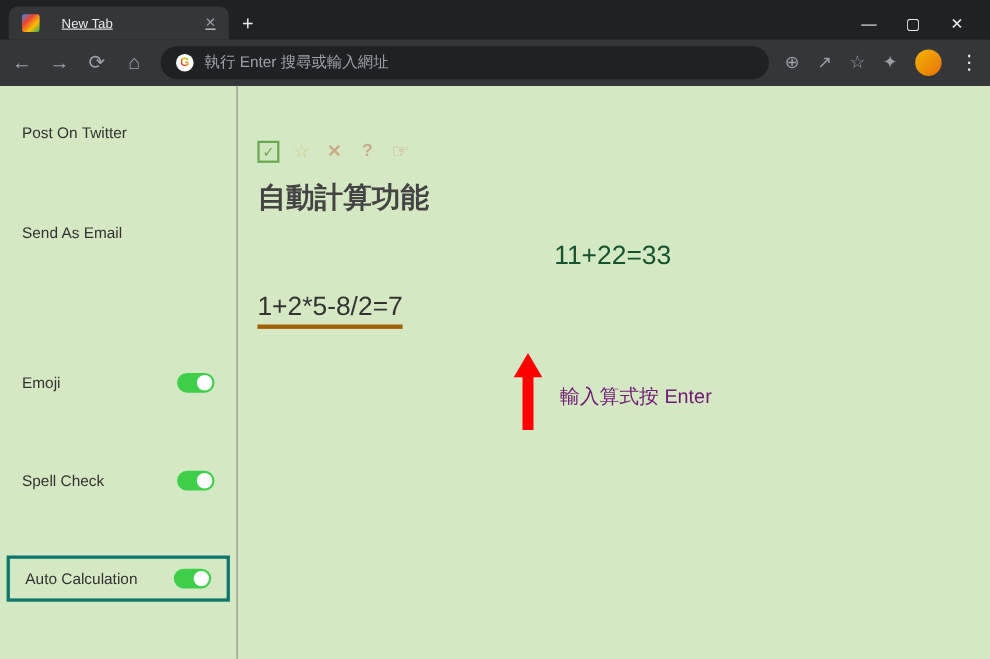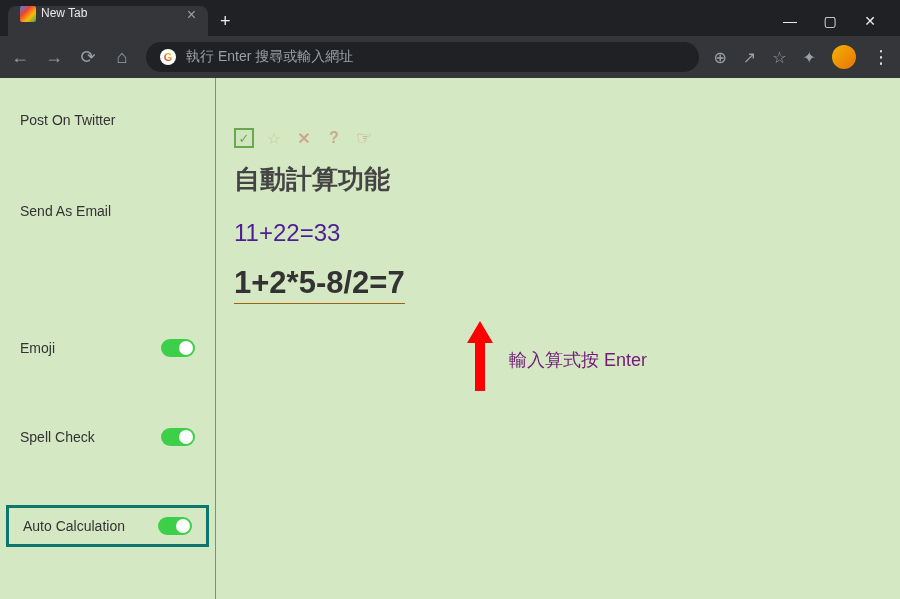--- a/index.html
+++ b/index.html
@@ -5,22 +5,22 @@
     * { margin: 0; padding: 0; box-sizing: border-box; }
     body {
       font-family: -apple-system, BlinkMacSystemFont, "Segoe UI", Arial, sans-serif;
       width: 900px; height: 599px; overflow: hidden;
       background: #d5e8c4;
     }
     .browser-chrome { background: #202124; }
     .tab-bar { height: 36px; display: flex; align-items: center; padding: 6px 0 0 8px; }
     .tab {
       background: #35363a; height: 30px; border-radius: 8px 8px 0 0;
-      display: flex; padding: 0 12px; color: #e8eaed;
-      font-size: 12px; min-width: 200px; gap: 5px;
+      display: flex; align-items: center; padding: 0 12px; color: #e8eaed;
+      font-size: 12px; min-width: 200px; gap: 20px; text-decoration: underline;
     }
     .tab-icon { width: 16px; height: 16px; background: linear-gradient(135deg, #4285f4, #ea4335, #fbbc05, #34a853); border-radius: 2px; }
     .tab-close { margin-left: auto; color: #9aa0a6; font-size: 16px; cursor: pointer; }
     .new-tab { color: #e8eaed; font-size: 18px; padding: 0 12px; cursor: pointer; }
     .window-controls { margin-left: auto; display: flex; gap: 20px; padding-right: 20px; color: #e8eaed; }
     .win-btn { cursor: pointer; font-size: 14px; display:flex; align-items:center; justify-content:center; width:20px; }
     .address-bar {
       background: #35363a; height: 42px; display: flex; align-items: center;
       padding: 0 10px; gap: 14px;
     }
@@ -64,22 +64,22 @@
 
     .content { flex: 1; padding: 50px 20px 20px 18px; position: relative; }
     .toolbar-icons { display: flex; gap: 10px; margin-bottom: 14px; }
     .tb-icon { width: 20px; height: 20px; display:flex; align-items:center; justify-content:center; font-size:16px; cursor:pointer; }
     .tb-check { border: 2px solid #6aa84f; color:#6aa84f; background:#d0e6bf; font-size:13px; }
     .tb-star { color:#c9c98a; }
     .tb-x { color:#c9a98a; font-weight:bold; }
     .tb-q { color:#c9a98a; font-weight:bold; }
     .tb-hand { color:#c9a98a; font-size:18px; }
     .title { font-size: 26px; color: #444; margin-bottom: 22px; font-weight: bold; }
-    .eq { font-size: 24px; color: #4c1d95; margin-bottom: 18px; }
-    .eq2 { font-size: 31px; color: #333; border-bottom: 1px solid #a16207; display: inline-block; padding-bottom: 2px; font-weight: bold; }
+    .eq { font-size: 24px; color: #14532d; margin-bottom: 18px; text-align: center; }
+    .eq2 { font-size: 24px; color: #333; border-bottom: 4px solid #a16207; display: inline-block; padding-bottom: 2px; }
     .arrow-up {
       position: absolute; left: 249px; top: 243px;
     }
     .arrow-up svg { display:block; }
     .red-text { color: #701a75; font-size: 18px; position:absolute; left: 293px; top: 270px; }
   </style>
 </head>
 <body>
 
 <div class="browser-chrome">

